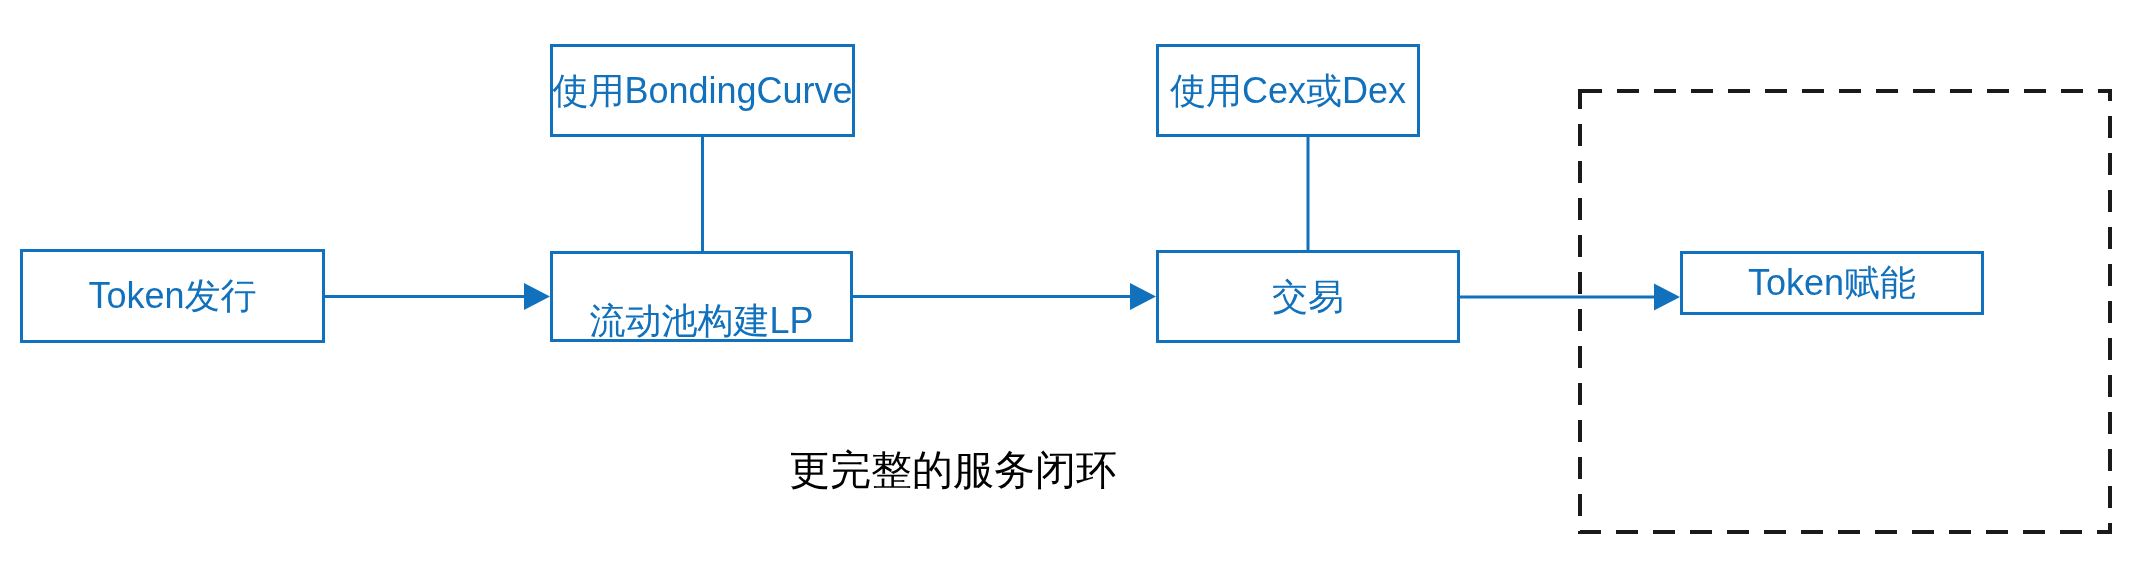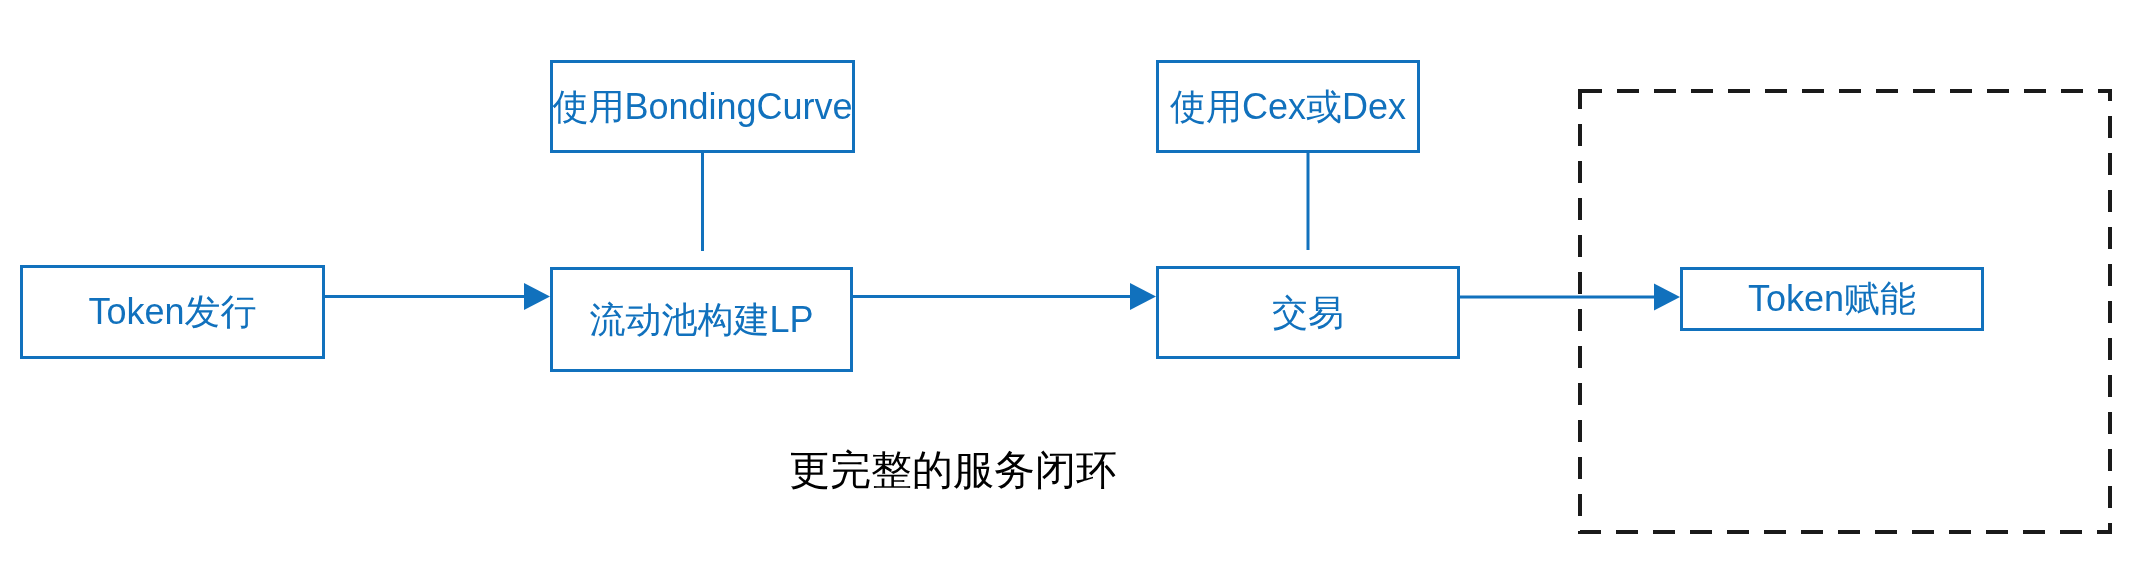--- a/index.html
+++ b/index.html
@@ -15,25 +15,25 @@
     position:relative;width:2142px;height:572px;background:var(--background);overflow:hidden;
   }
   .connector-layer{position:absolute;left:0;top:0;width:2142px;height:572px;}
   .connector{stroke:var(--accent);stroke-width:3;fill:none;}
   .arrowhead{fill:var(--accent);stroke:none;}
   .dashed-boundary{fill:none;stroke:var(--dashed-border);stroke-width:4;stroke-dasharray:22 15;}
   .node{
     position:absolute;background:var(--background);
     border:3px solid var(--accent);color:var(--accent);
     display:flex;align-items:center;justify-content:center;
-    font-size:36px;line-height:1;white-space:nowrap;margin-top:16px;
+    font-size:36px;line-height:1;white-space:nowrap;
   }
   .node-token-issue   {left:20px;   top:249px; width:305px; height:94px;}
   .node-bonding-curve {left:550px;  top:44px;  width:305px; height:93px;}
-  .node-lp-build      {left:550px;  top:251px; width:303px; height:105px;}
+  .node-lp-build      {left:550px;  top:251px; width:303px; height:91px;align-items:flex-end;}
   .node-cex-dex       {left:1156px; top:44px;  width:264px; height:93px;}
   .node-trade         {left:1156px; top:250px; width:304px; height:93px;}
   .node-token-empower {left:1680px; top:251px; width:304px; height:64px;}
   .caption{
     position:absolute;left:789px;top:450px;
     color:var(--caption-text);font-size:41px;line-height:1;white-space:nowrap;
   }
 </style>
 </head>
 <body>

